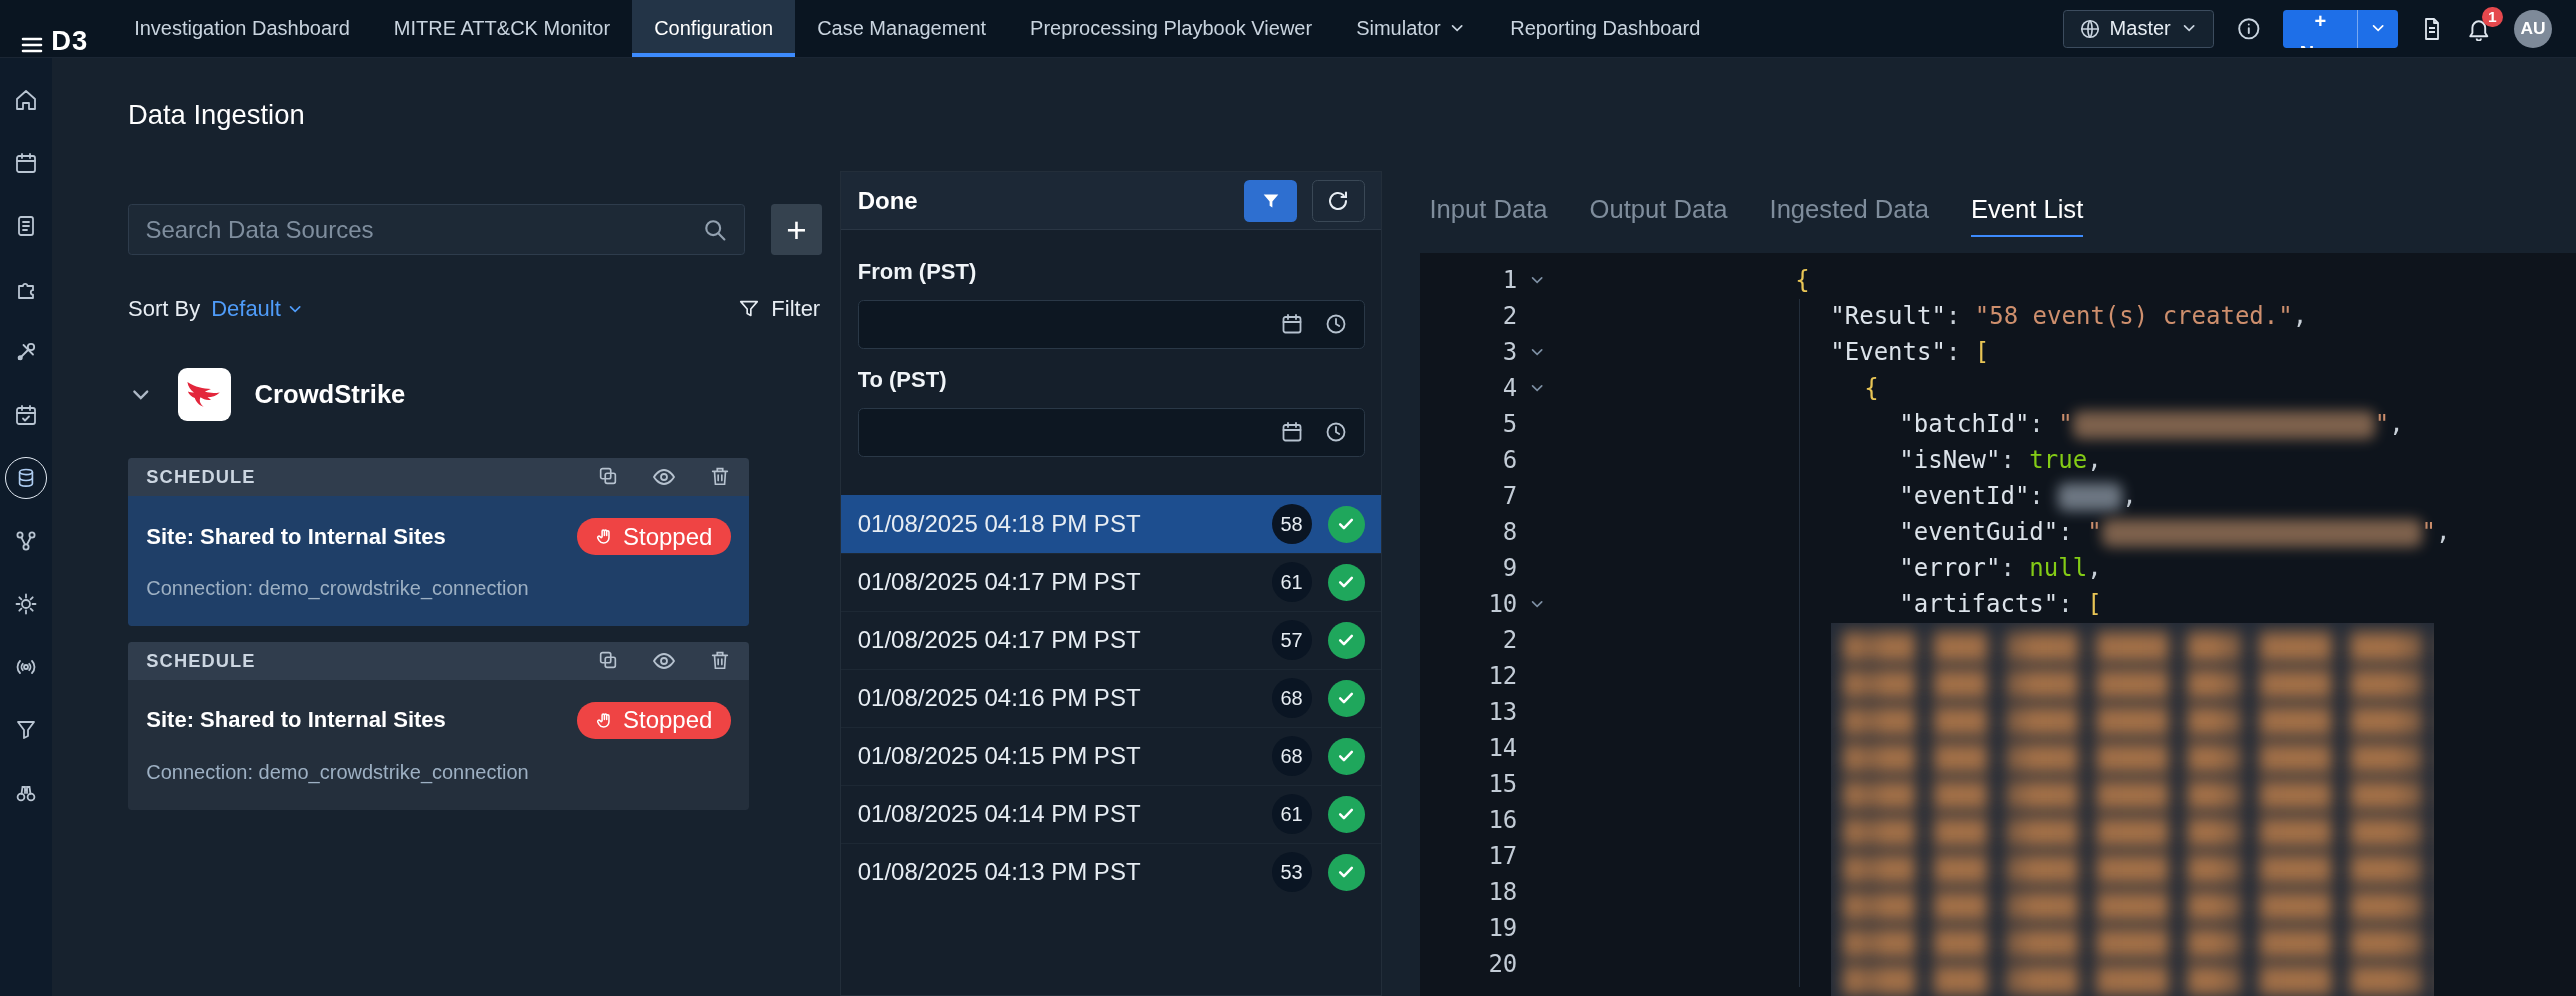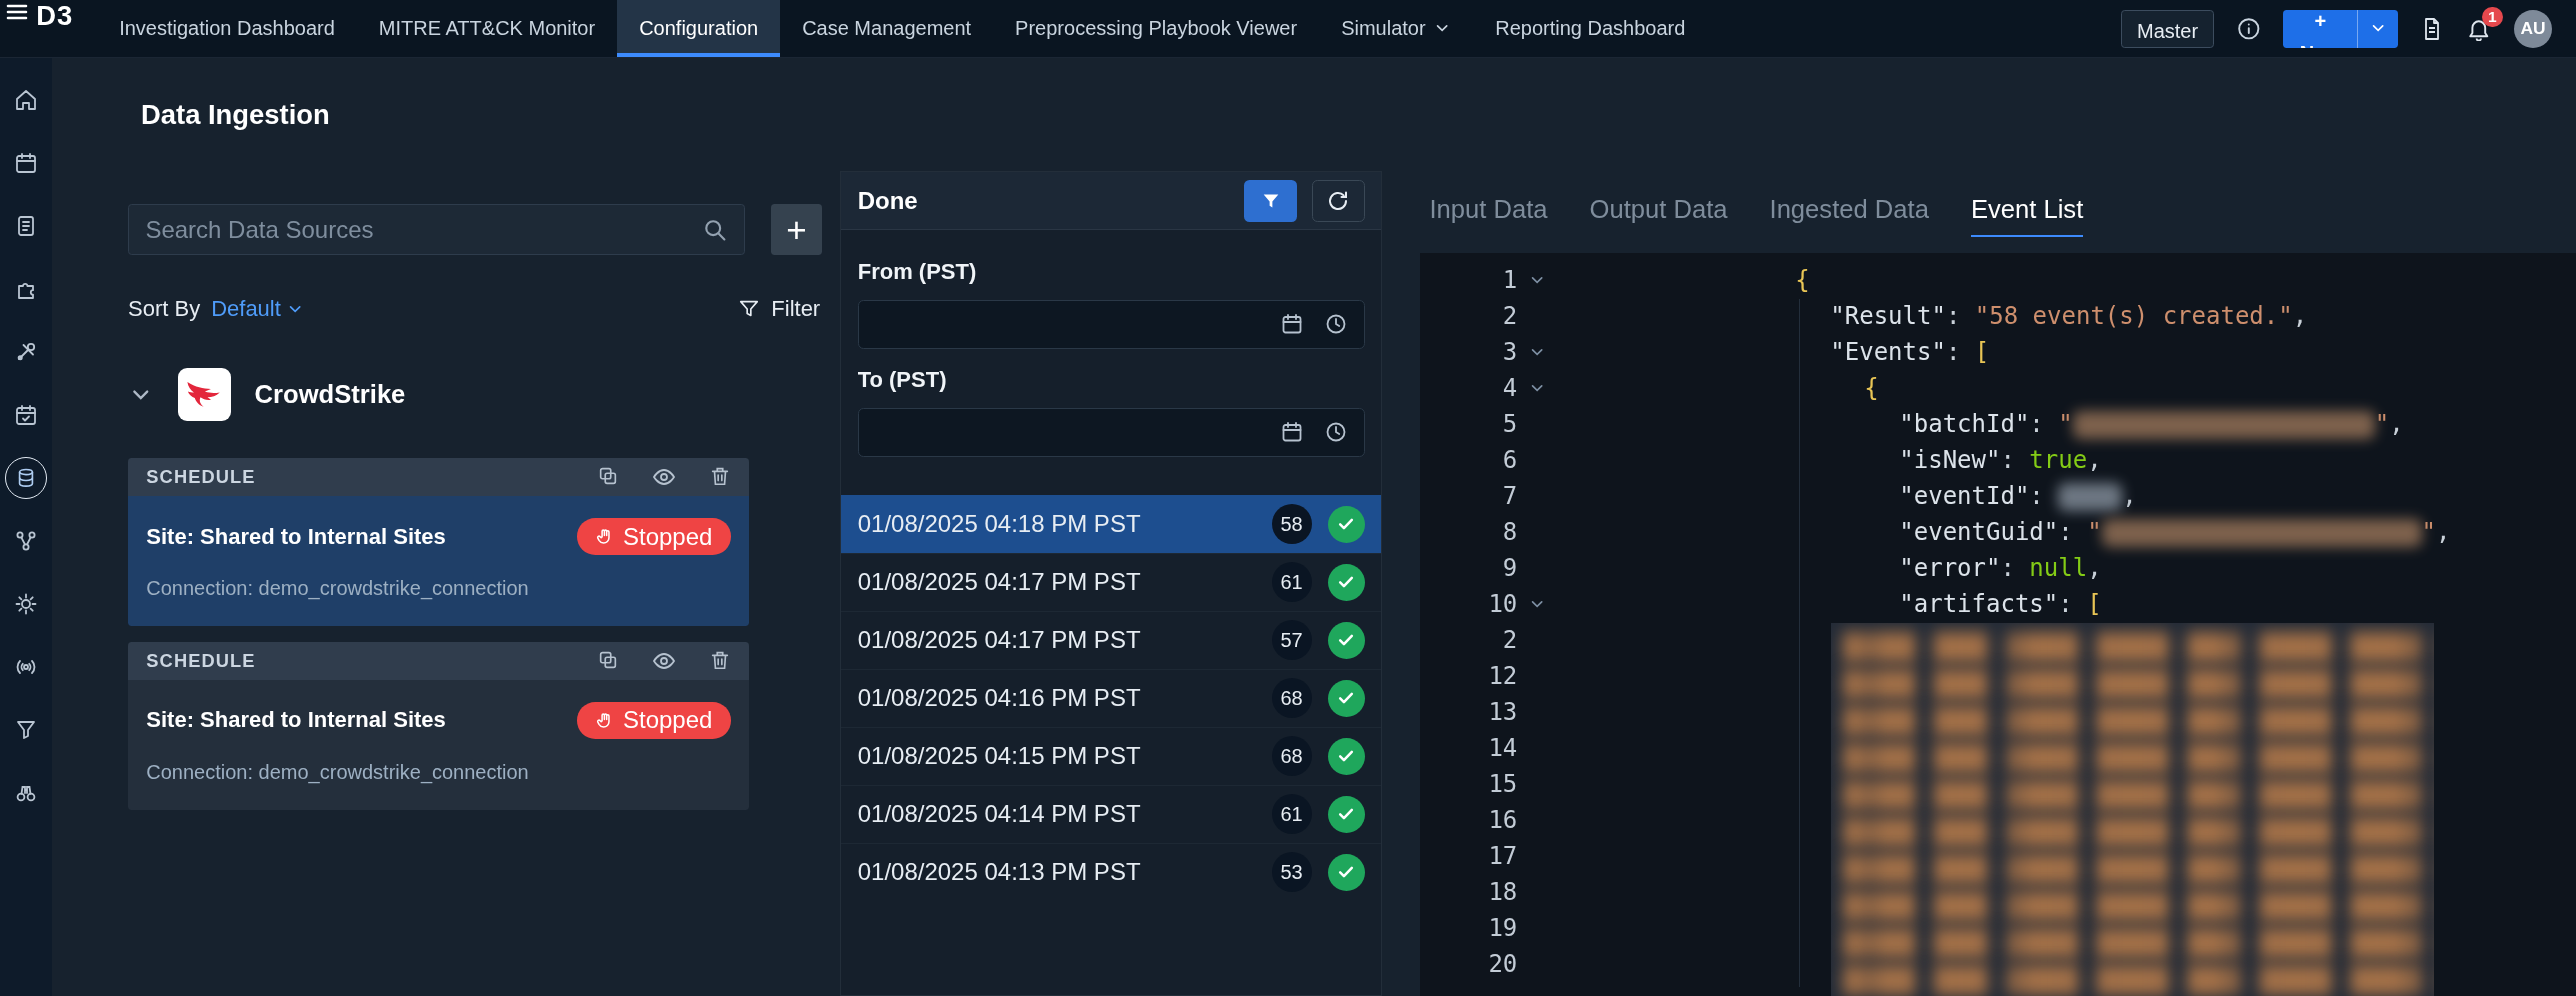--- a/index.html
+++ b/index.html
@@ -9,35 +9,35 @@
     color: #e7edf3;
     font-family: "Liberation Sans", sans-serif;
   }
   svg { display: block; }
 
   
   .topnav {
     height: 58px; background: #0a1521; display: flex; align-items: stretch;
     border-bottom: 0.9px solid #1b2634;
   }
-  .logo { display: flex; align-items: flex-start; gap: 7.3px; padding: 0 24px 0 5px; }
+  .logo { display: flex; align-items: flex-end; gap: 7.3px; padding: 0 24px 0 20px; }
   .logo-text { font-size: 27.4px; font-weight: bold; color: #fff; letter-spacing: 0.9px; }
   .nav-items { display: flex; align-items: stretch; }
   .nav-item {
     display: flex; align-items: center; gap: 7.3px; padding: 0 22px;
     font-size: 20px; color: #c9d4df; cursor: pointer; position: relative; white-space: nowrap;
   }
   .nav-item.active { background: #233447; color: #fff; }
   .nav-item.active::after {
     content: ""; position: absolute; left: 0; right: 0; bottom: 0; height: 3.7px; background: #3d8bfd;
   }
   .topnav-right { margin-left: auto; display: flex; align-items: center; gap: 22px; padding-right: 24px; }
   .master-pill {
     display: flex; align-items: center; gap: 9.1px; border: 0.9px solid #3c4c5e; border-radius: 3.7px;
-    height: 38px; padding: 0 14.6px; font-size: 20px; background: #15222f; cursor: pointer; flex-direction: column;
+    height: 38px; padding: 0 14.6px; font-size: 20px; background: #15222f; cursor: pointer;
   }
   .icon-btn { cursor: pointer; }
   .new-btn {
     display: flex; align-items: stretch; background: #1e6fe8; border-radius: 3.7px; height: 38px;
     color: #fff; overflow: hidden; cursor: pointer;
   }
   .new-btn .main { display: flex; align-items: center; gap: 9.1px; padding: 0 16.4px; font-size: 20px; font-weight: 600; }
   .new-btn .divider { width: 0.9px; background: rgba(255,255,255,.4); }
   .new-btn .chev { display: flex; align-items: center; padding: 0 11px; }
   .bell-wrap { position: relative; cursor: pointer; }
@@ -55,21 +55,21 @@
   .sidebar {
     width: 52px; background: #0e1b2a; display: flex; flex-direction: column; align-items: center;
     padding-top: 22px; gap: 23px; flex-shrink: 0;
   }
   .side-item { width: 52px; height: 40px; display: flex; align-items: center; justify-content: center; cursor: pointer; }
   .active-ring {
     width: 42px; height: 42px; border: 1.8px solid #e3ebf4; border-radius: 50%;
     display: flex; align-items: center; justify-content: center;
   }
   .main { flex: 1; display: flex; flex-direction: column; padding: 41px 0 0 76px; min-width: 0; }
-  .page-title { font-size: 27.4px; font-weight: bold; color: #fff; margin-left: 13px; }
+  .page-title { font-size: 27.4px; font-weight: normal; color: #fff; }
   .content { display: flex; flex: 1; min-height: 0; margin-top: 40px; }
 
   
   .left-col { width: 694px; flex-shrink: 0; }
   .tabs { display: flex; gap: 44px; }
   .tab { font-size: 24px; color: #8795a5; padding-bottom: 12.8px; cursor: pointer; border-bottom: 2.7px solid transparent; }
   .tab.active { color: #f2f6fa; font-weight: 600; border-bottom-color: #3d8bfd; }
   .search-row { display: flex; gap: 25.6px; margin-top: 33px; }
   .search-box {
     flex: 1; height: 51px; background: #1d2936; border: 0.9px solid #2e3c4c; border-radius: 3.7px;

